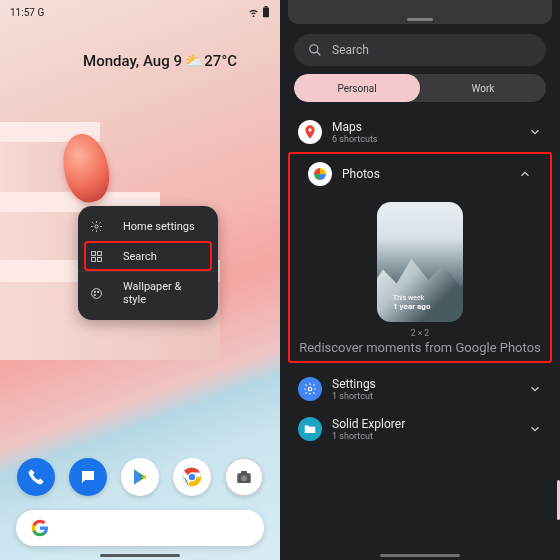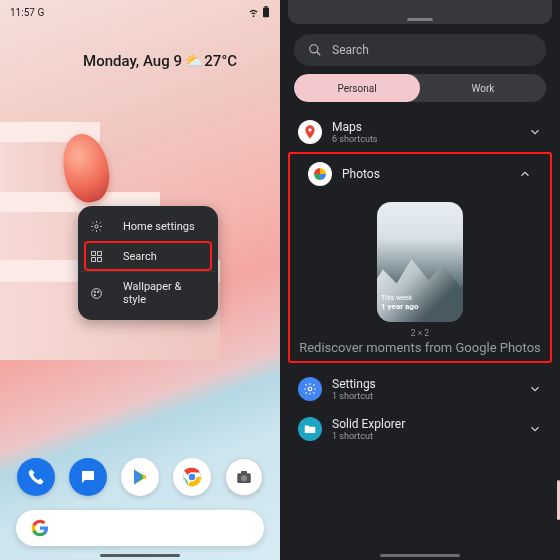--- a/index.html
+++ b/index.html
@@ -47,21 +47,21 @@
   .wrow{display:flex;align-items:center;padding:8px 18px;gap:10px;}
   .wrow .txt{flex:1;}
   .wname{font-size:12px;color:#e8e8ea;}
   .wsub{font-size:9px;color:#9a9ba0;}
   .chev{width:14px;height:14px;stroke:#cfcfd3;fill:none;stroke-width:2;}
   .wicon2{width:24px;height:24px;border-radius:50%;background:#fff;display:flex;align-items:center;justify-content:center;}
   .hlbox{margin:0 8px 6px 8px;border:2px solid #ff1a1a;border-radius:3px;padding-bottom:6px;}
   .prev{margin:8px auto 6px auto;width:86px;height:120px;border-radius:14px;background:linear-gradient(180deg,#e8eef2 0%,#d7e2e8 30%,#5b6c74 70%,#2f3a40 100%);position:relative;overflow:hidden;}
   .mtn{position:absolute;bottom:0;left:-10px;right:-10px;height:70px;background:
      linear-gradient(135deg,#f4f7f9 0%,#b8c4c9 40%,#4a5a61 70%);clip-path:polygon(0 60%,15% 25%,28% 45%,42% 10%,58% 40%,72% 18%,88% 50%,100% 35%,100% 100%,0 100%);}
-  .prev .lab{position:absolute;left:4px;bottom:10px;color:#fff;font-size:7px;line-height:1.2;}
+  .prev .lab{position:absolute;left:16px;bottom:10px;color:#fff;font-size:7px;line-height:1.2;}
   .prev .lab b{font-size:8px;display:block;}
   .cap{text-align:center;font-size:10px;color:#dedfe2;margin-top:4px;}
   .cap2{text-align:center;font-size:8.5px;color:#8d8e93;}
   .cap3{text-align:center;font-size:13px;color:#9a9ba0;margin-top:2px;}
   .navind2{position:absolute;bottom:3px;left:50%;transform:translateX(-50%);width:80px;height:3px;border-radius:2px;background:#6d6e72;}
   .sideind{position:absolute;right:0;bottom:40px;width:3px;height:40px;border-radius:2px;background:#f3c9ce;}
 </style>
 </head>
 <body>
 

